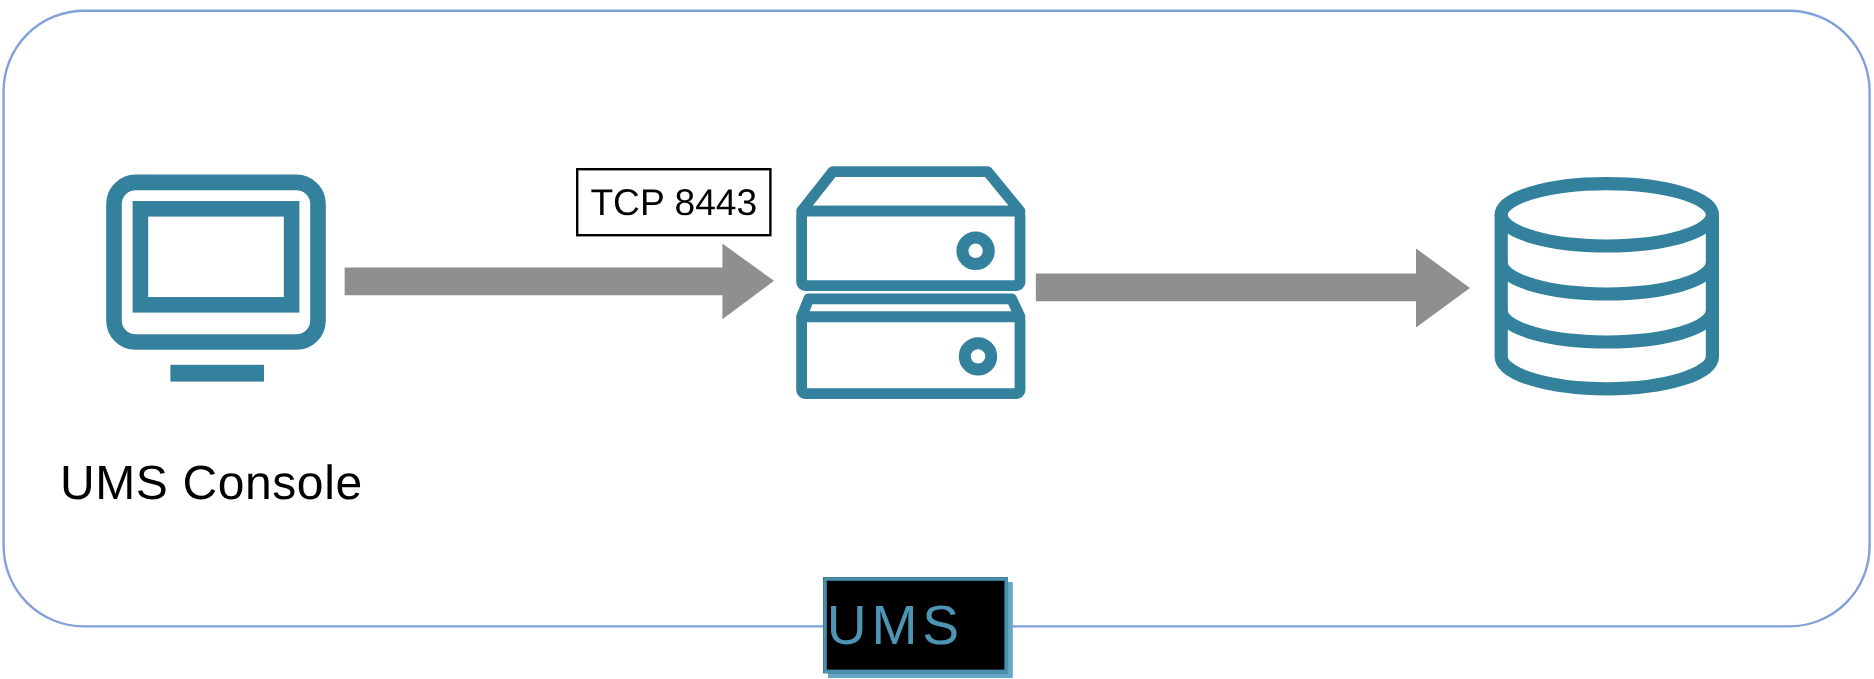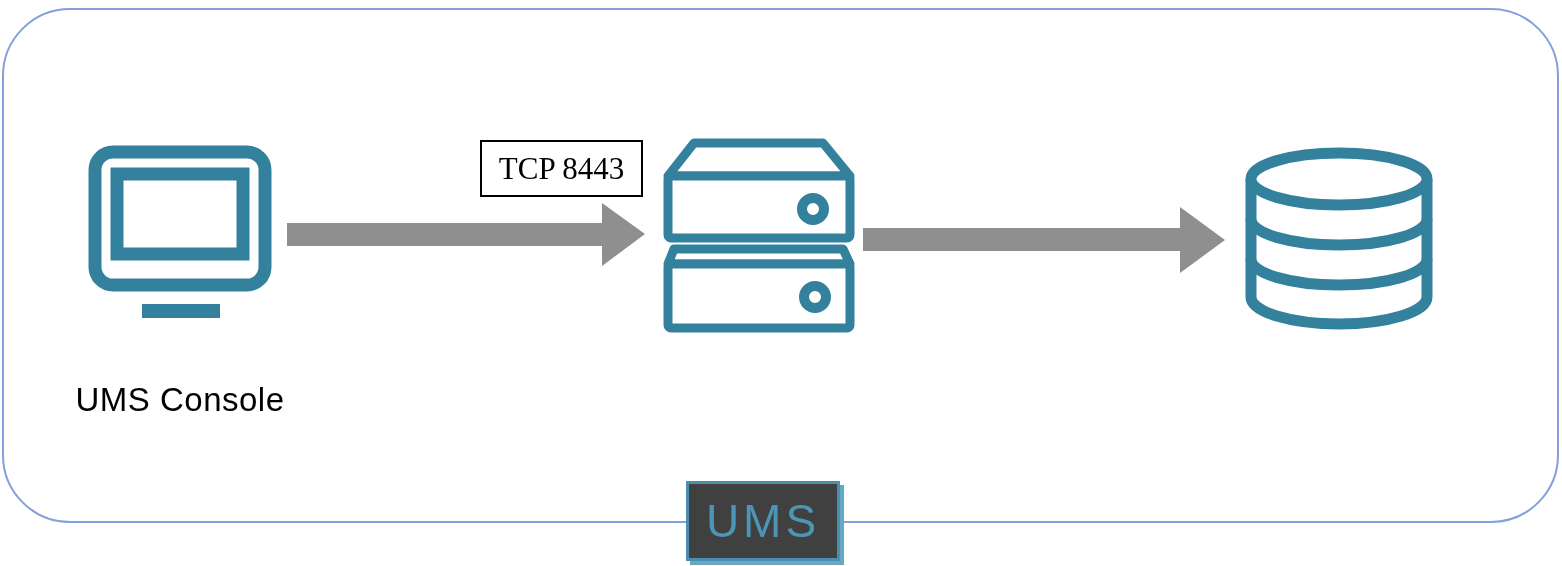--- a/index.html
+++ b/index.html
@@ -16,47 +16,45 @@
     width:1553px;height:511px;
     border:2px solid #82a0da;
     border-radius:68px;
     background:transparent;
   }
   .icon{position:absolute;}
   .icon svg{display:block;overflow:visible;}
   .node-label{
     position:absolute;
     width:260px;
-    text-align:center;
-    font-size:33px;
+    font-size:40px;
     color:#000000;
     top:381px;
     letter-spacing:0.5px;
   }
   .port-label{
     position:absolute;
     border:2px solid #000000;
     background:#ffffff;
     text-align:center;
     font-size:31px;
     color:#000000;
     display:flex;align-items:center;justify-content:center;
     z-index:3;
-    font-family:Liberation Serif, serif;
   }
   .arrow{position:absolute;z-index:1;}
   .logo-box{
     position:absolute;
     left:686px;top:481px;
     width:148px;height:74px;
-    background:#404040;
+    background:#000000;
     border:3px solid #4a8fae;
     box-shadow:4px 4px 0 0 #66a9c4;
     z-index:2;
-    display:flex;align-items:center;justify-content:center;
+    display:flex;align-items:center;justify-content:flex-start;
   }
   .logo-text{
     font-size:46px;
     color:#4d95b5;
     letter-spacing:4px;
     font-weight:400;
   }
 </style>
 </head>
 <body>

